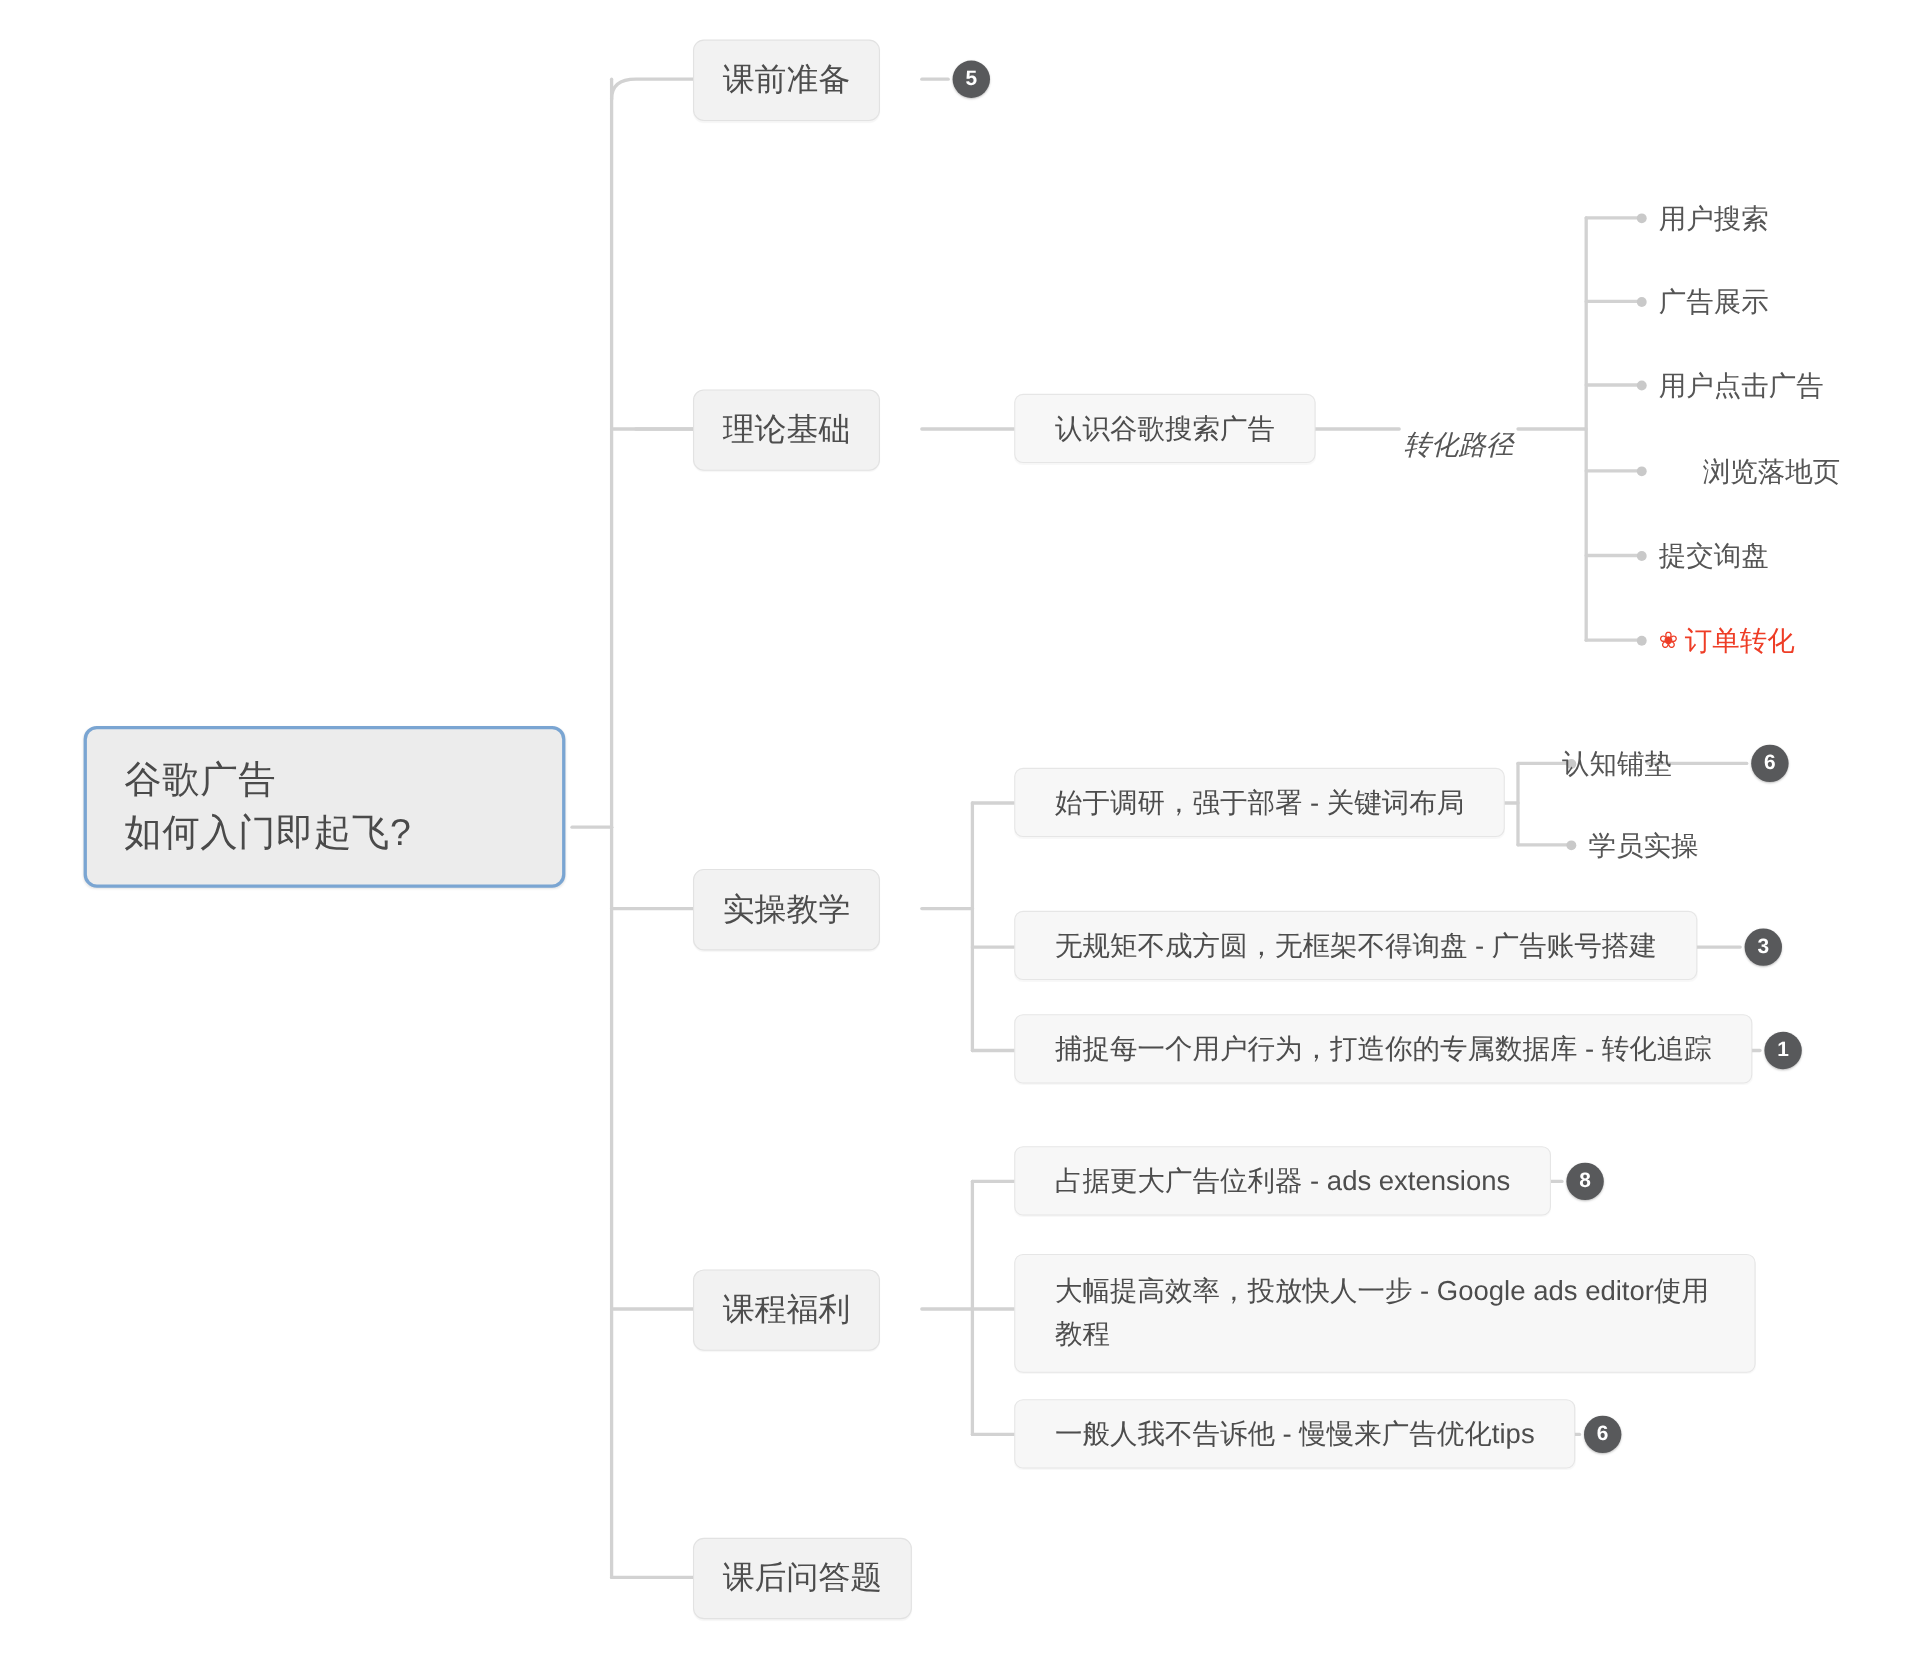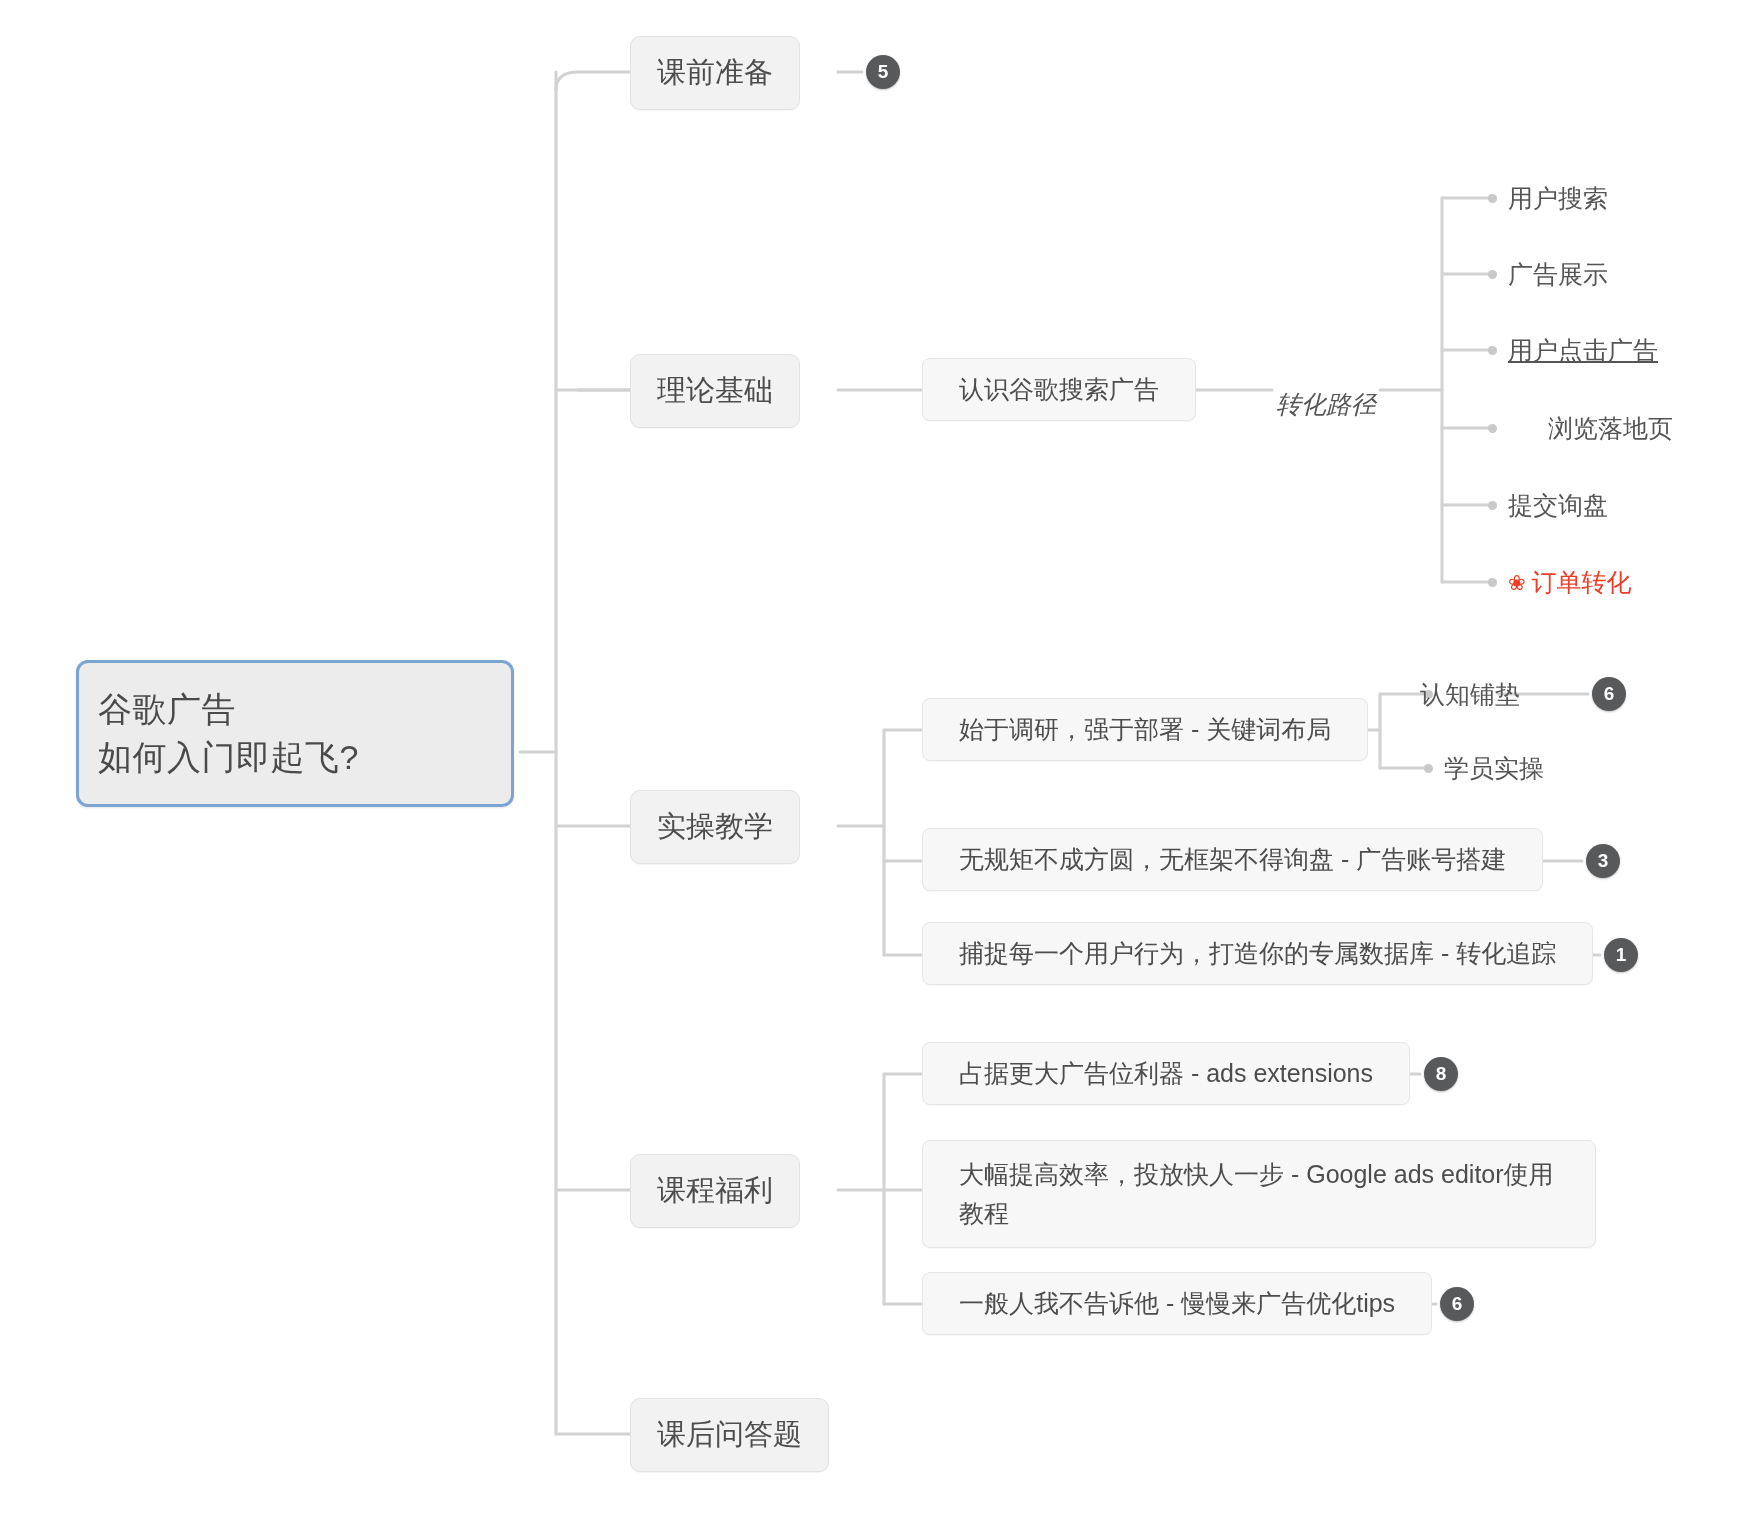--- a/index.html
+++ b/index.html
@@ -32,21 +32,21 @@
     display: flex;
     align-items: center;
     color: #4a4a4a;
   }
 
   
   .root {
     border: 3px solid #7aa5d2;
     background: #ececec;
     border-radius: 12px;
-    padding: 22px 19px;
+    padding: 22px 34px;
     display: block;
     box-shadow: 0 1px 2px rgba(0,0,0,0.10);
   }
   .root .line {
     font-size: 34px;
     line-height: 1.42;
     color: #4a4a4a;
     white-space: nowrap;
     letter-spacing: 0.5px;
   }
@@ -214,21 +214,21 @@
   <div class="node plain" style="left:1508px; top:182px;">
     <span>用户搜索</span>
   </div>
 
   <div class="dot" style="left:1488px; top:270px;"></div>
   <div class="node plain" style="left:1508px; top:258px;">
     <span>广告展示</span>
   </div>
 
   <div class="dot" style="left:1488px; top:346px;"></div>
-  <div class="node plain" style="left:1508px; top:334px;text-decoration:underline;">
+  <div class="node plain" style="left:1508px; top:334px;">
     <span>用户点击广告</span>
   </div>
 
   <div class="dot" style="left:1488px; top:424px;"></div>
   <div class="node plain" style="left:1548px; top:412px;">
     <span>浏览落地页</span>
   </div>
 
   <div class="dot" style="left:1488px; top:501px;"></div>
   <div class="node plain" style="left:1508px; top:489px;">

